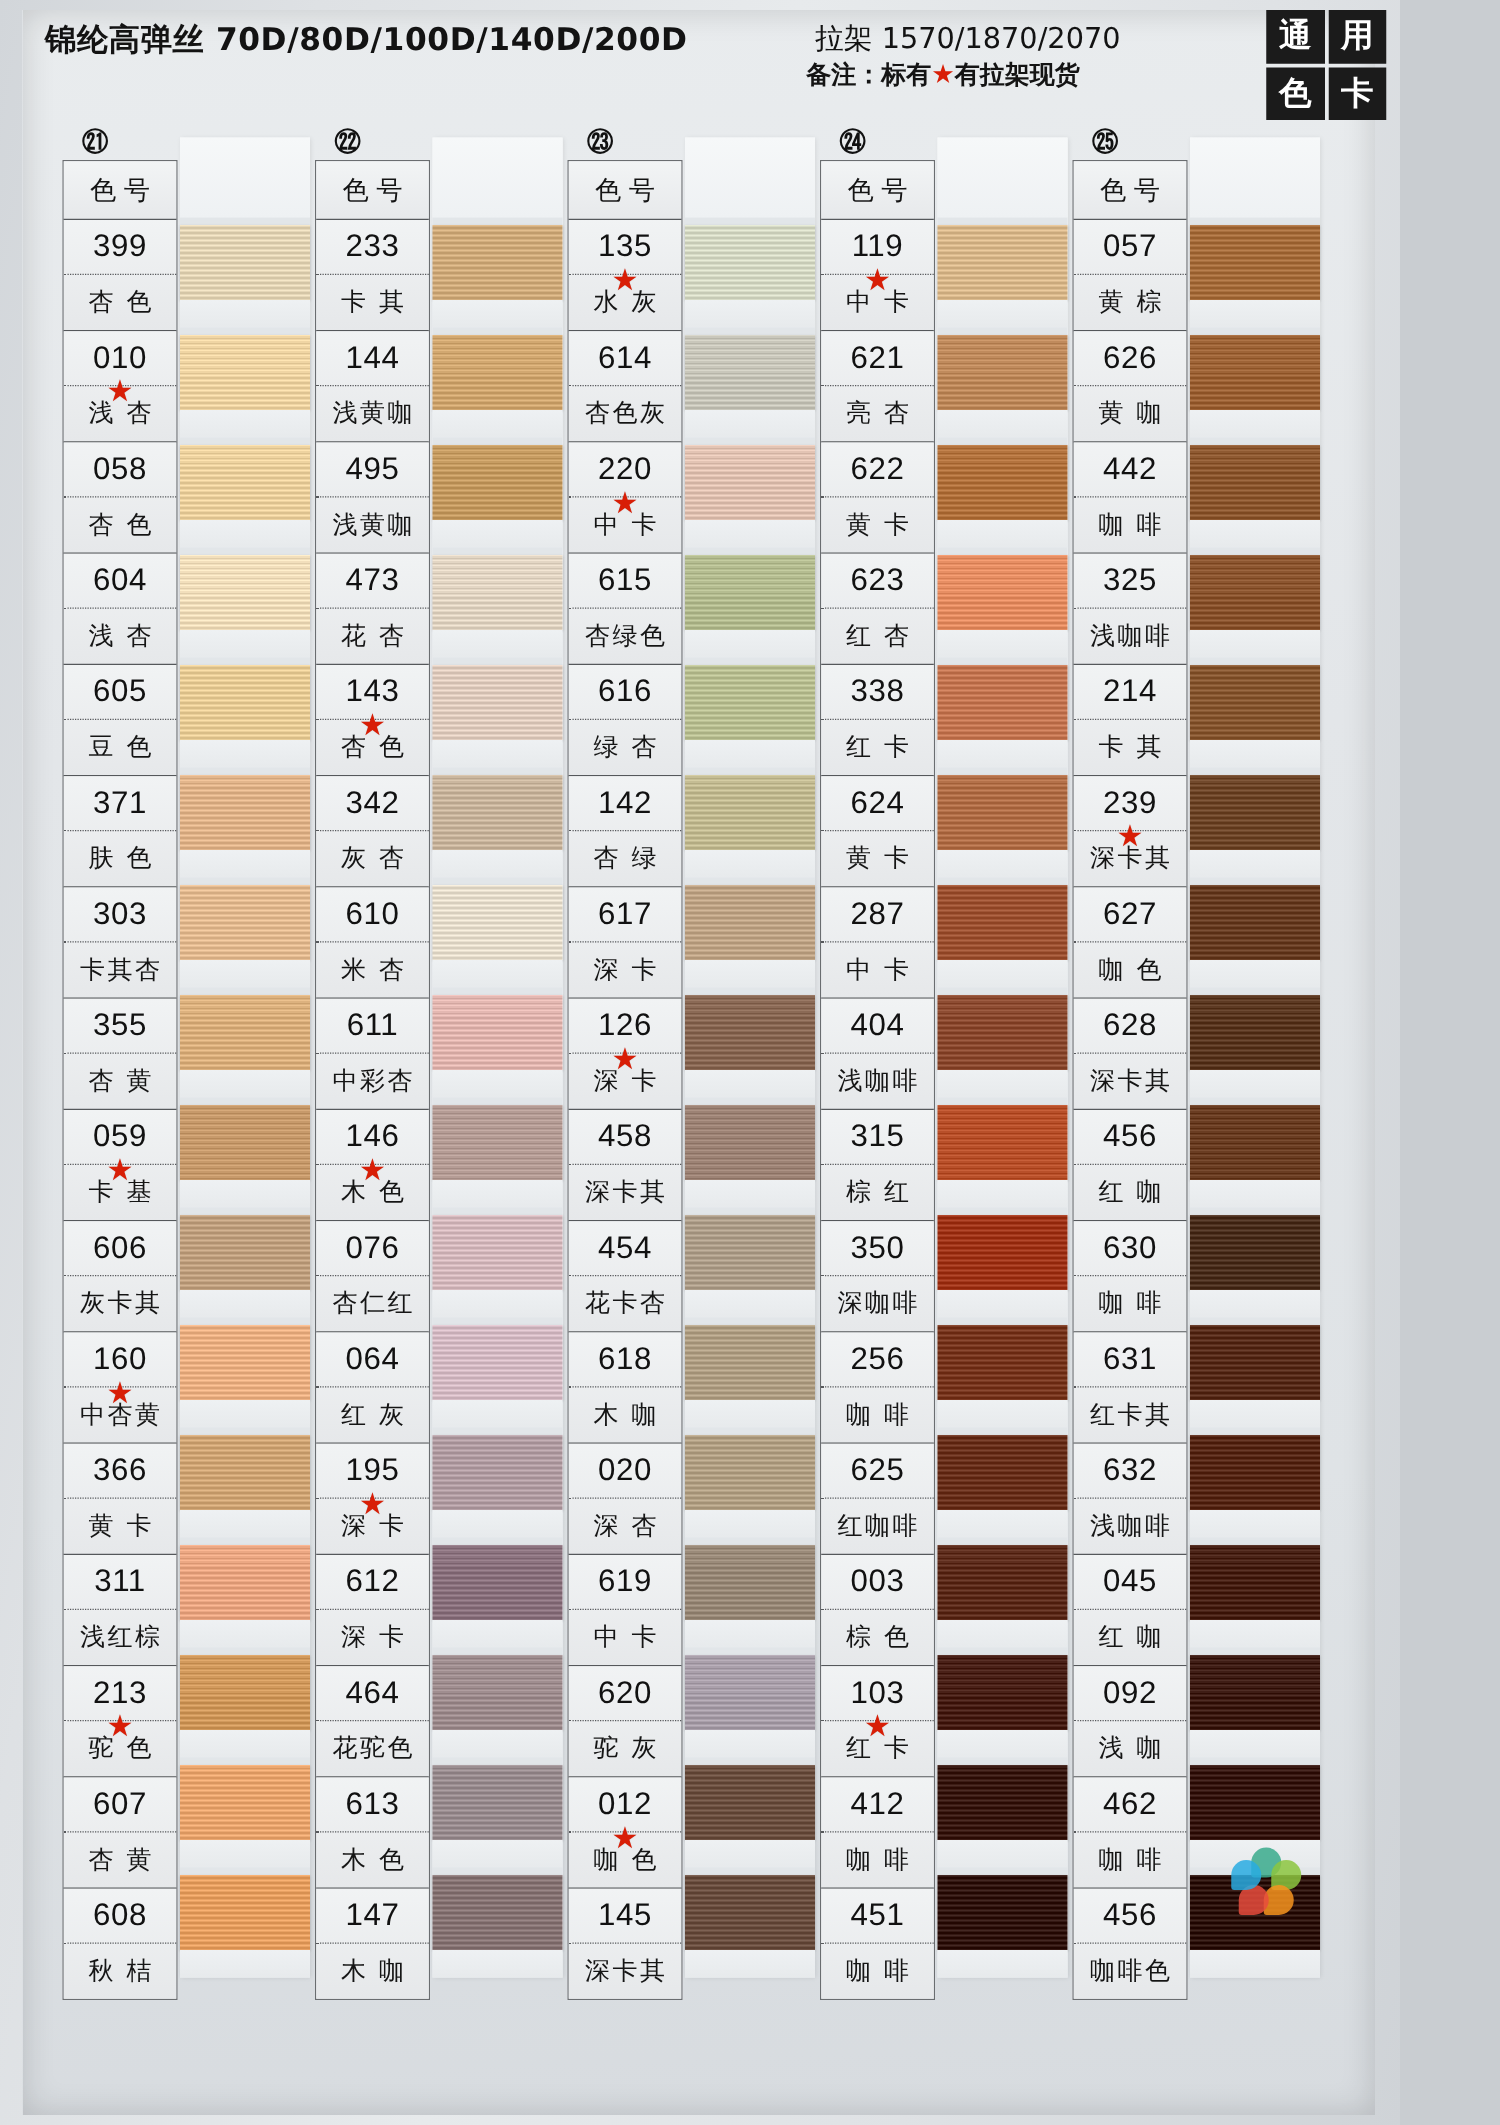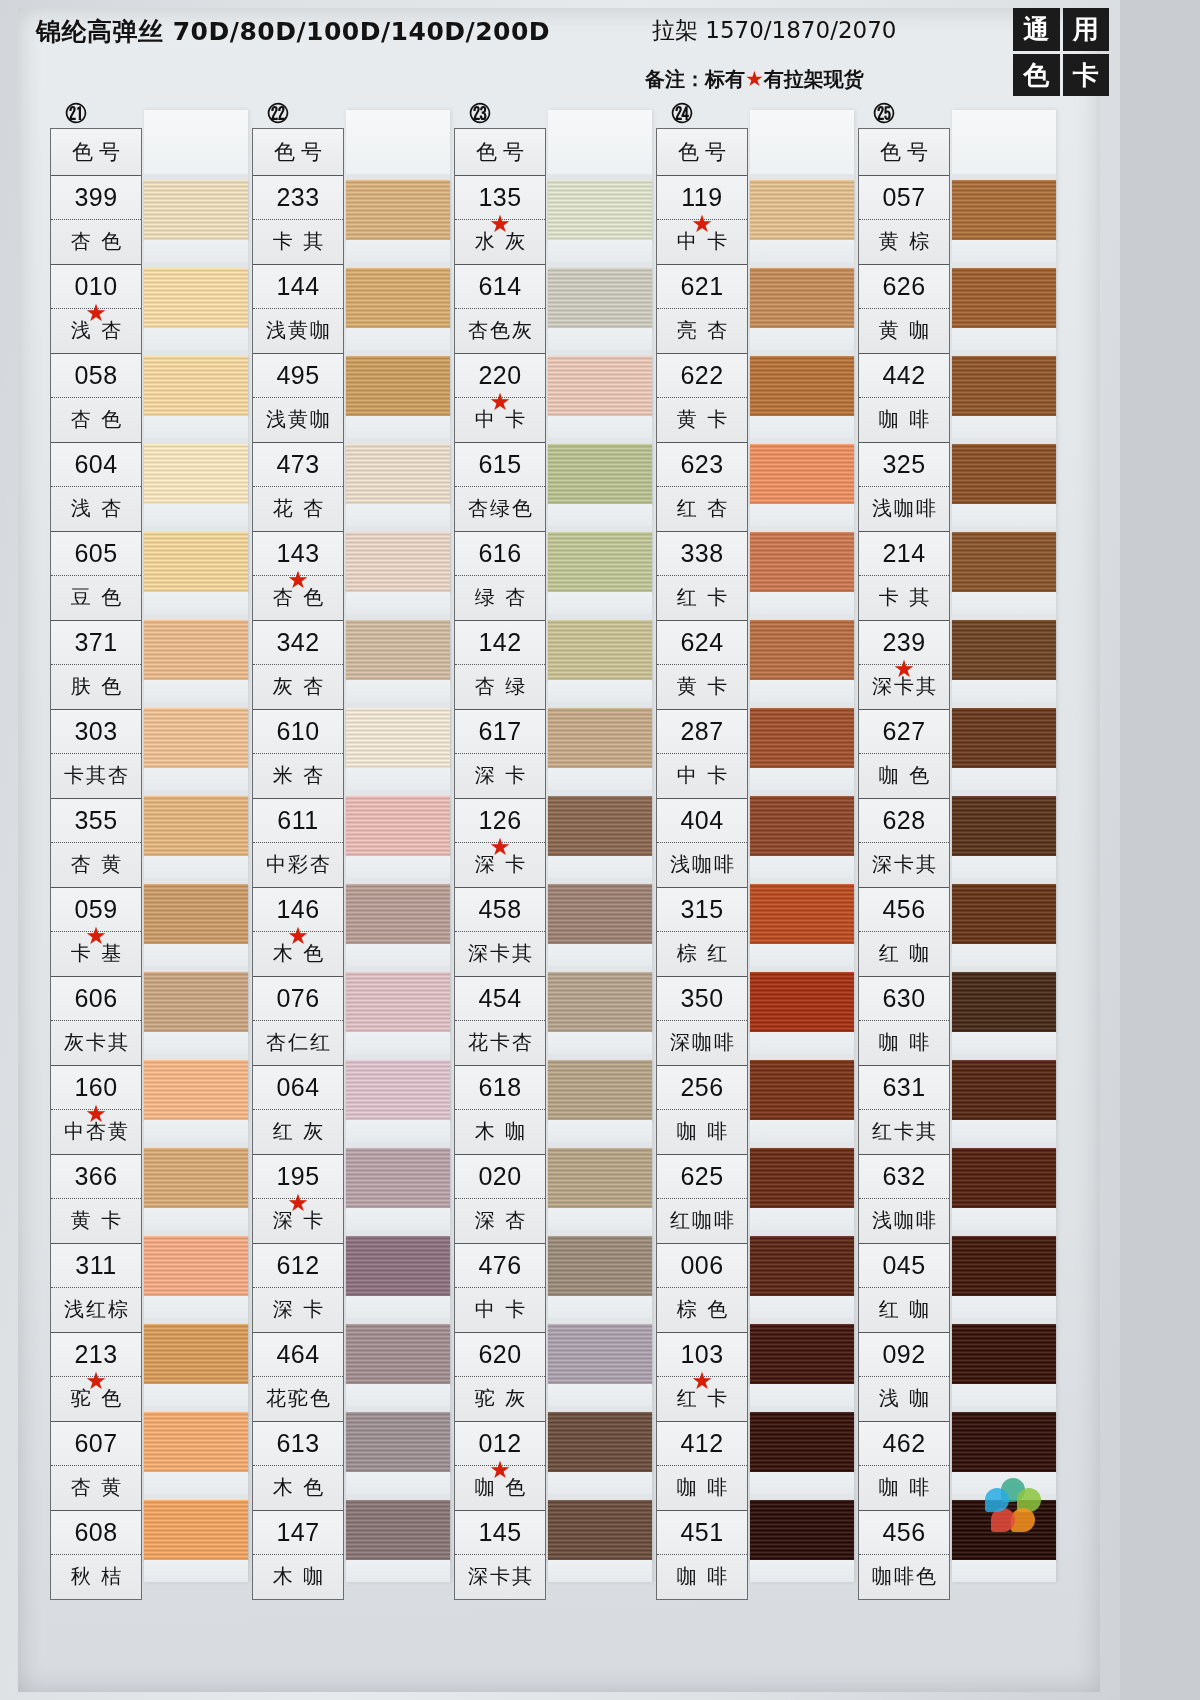--- a/index.html
+++ b/index.html
@@ -25,21 +25,21 @@
     position:absolute;left:36px;top:15px;
     font-size:25px;font-weight:bold;color:#131313;
     letter-spacing:.5px;white-space:nowrap;
     font-family:"DejaVu Sans","Liberation Sans",sans-serif;
   }
   .h-sub{
     position:absolute;left:652px;top:15px;
     font-size:23px;font-weight:normal;color:#131313;white-space:nowrap;
   }
   .h-note{
-    position:absolute;left:645px;top:66px;
+    position:absolute;left:645px;top:46px;
     font-size:20px;font-weight:bold;color:#141414;white-space:nowrap;
   }
   .h-note .star{color:#d81e06;font-size:21px;}
   
   #logo{position:absolute;left:1013px;top:8px;width:96px;height:88px;
         display:grid;grid-template-columns:1fr 1fr;grid-template-rows:1fr 1fr;gap:3px;}
   #logo div{
     background:#1b1b1b;color:#fff;display:flex;align-items:center;justify-content:center;
     font-size:26px;font-weight:bold;line-height:1;
   }
@@ -520,21 +520,21 @@
           </div>
           <div class="lab-cell">
             <div class="lab-code">618</div>
             <div class="lab-name sp3">木 咖</div>
           </div>
           <div class="lab-cell">
             <div class="lab-code">020</div>
             <div class="lab-name sp3">深 杏</div>
           </div>
           <div class="lab-cell">
-            <div class="lab-code">476</div>
+            <div class="lab-code">619</div>
             <div class="lab-name sp3">中 卡</div>
           </div>
           <div class="lab-cell">
             <div class="lab-code">620</div>
             <div class="lab-name sp3">驼 灰</div>
           </div>
           <div class="lab-cell">
             <div class="lab-code">012</div>
             <div class="lab-name sp3">咖 色</div>
             <div class="star-mark">★</div>
@@ -659,21 +659,21 @@
           </div>
           <div class="lab-cell">
             <div class="lab-code">256</div>
             <div class="lab-name sp3">咖 啡</div>
           </div>
           <div class="lab-cell">
             <div class="lab-code">625</div>
             <div class="lab-name sp3">红咖啡</div>
           </div>
           <div class="lab-cell">
-            <div class="lab-code">006</div>
+            <div class="lab-code">003</div>
             <div class="lab-name sp3">棕 色</div>
           </div>
           <div class="lab-cell">
             <div class="lab-code">103</div>
             <div class="lab-name sp3">红 卡</div>
             <div class="star-mark">★</div>
           </div>
           <div class="lab-cell">
             <div class="lab-code">412</div>
             <div class="lab-name sp3">咖 啡</div>

